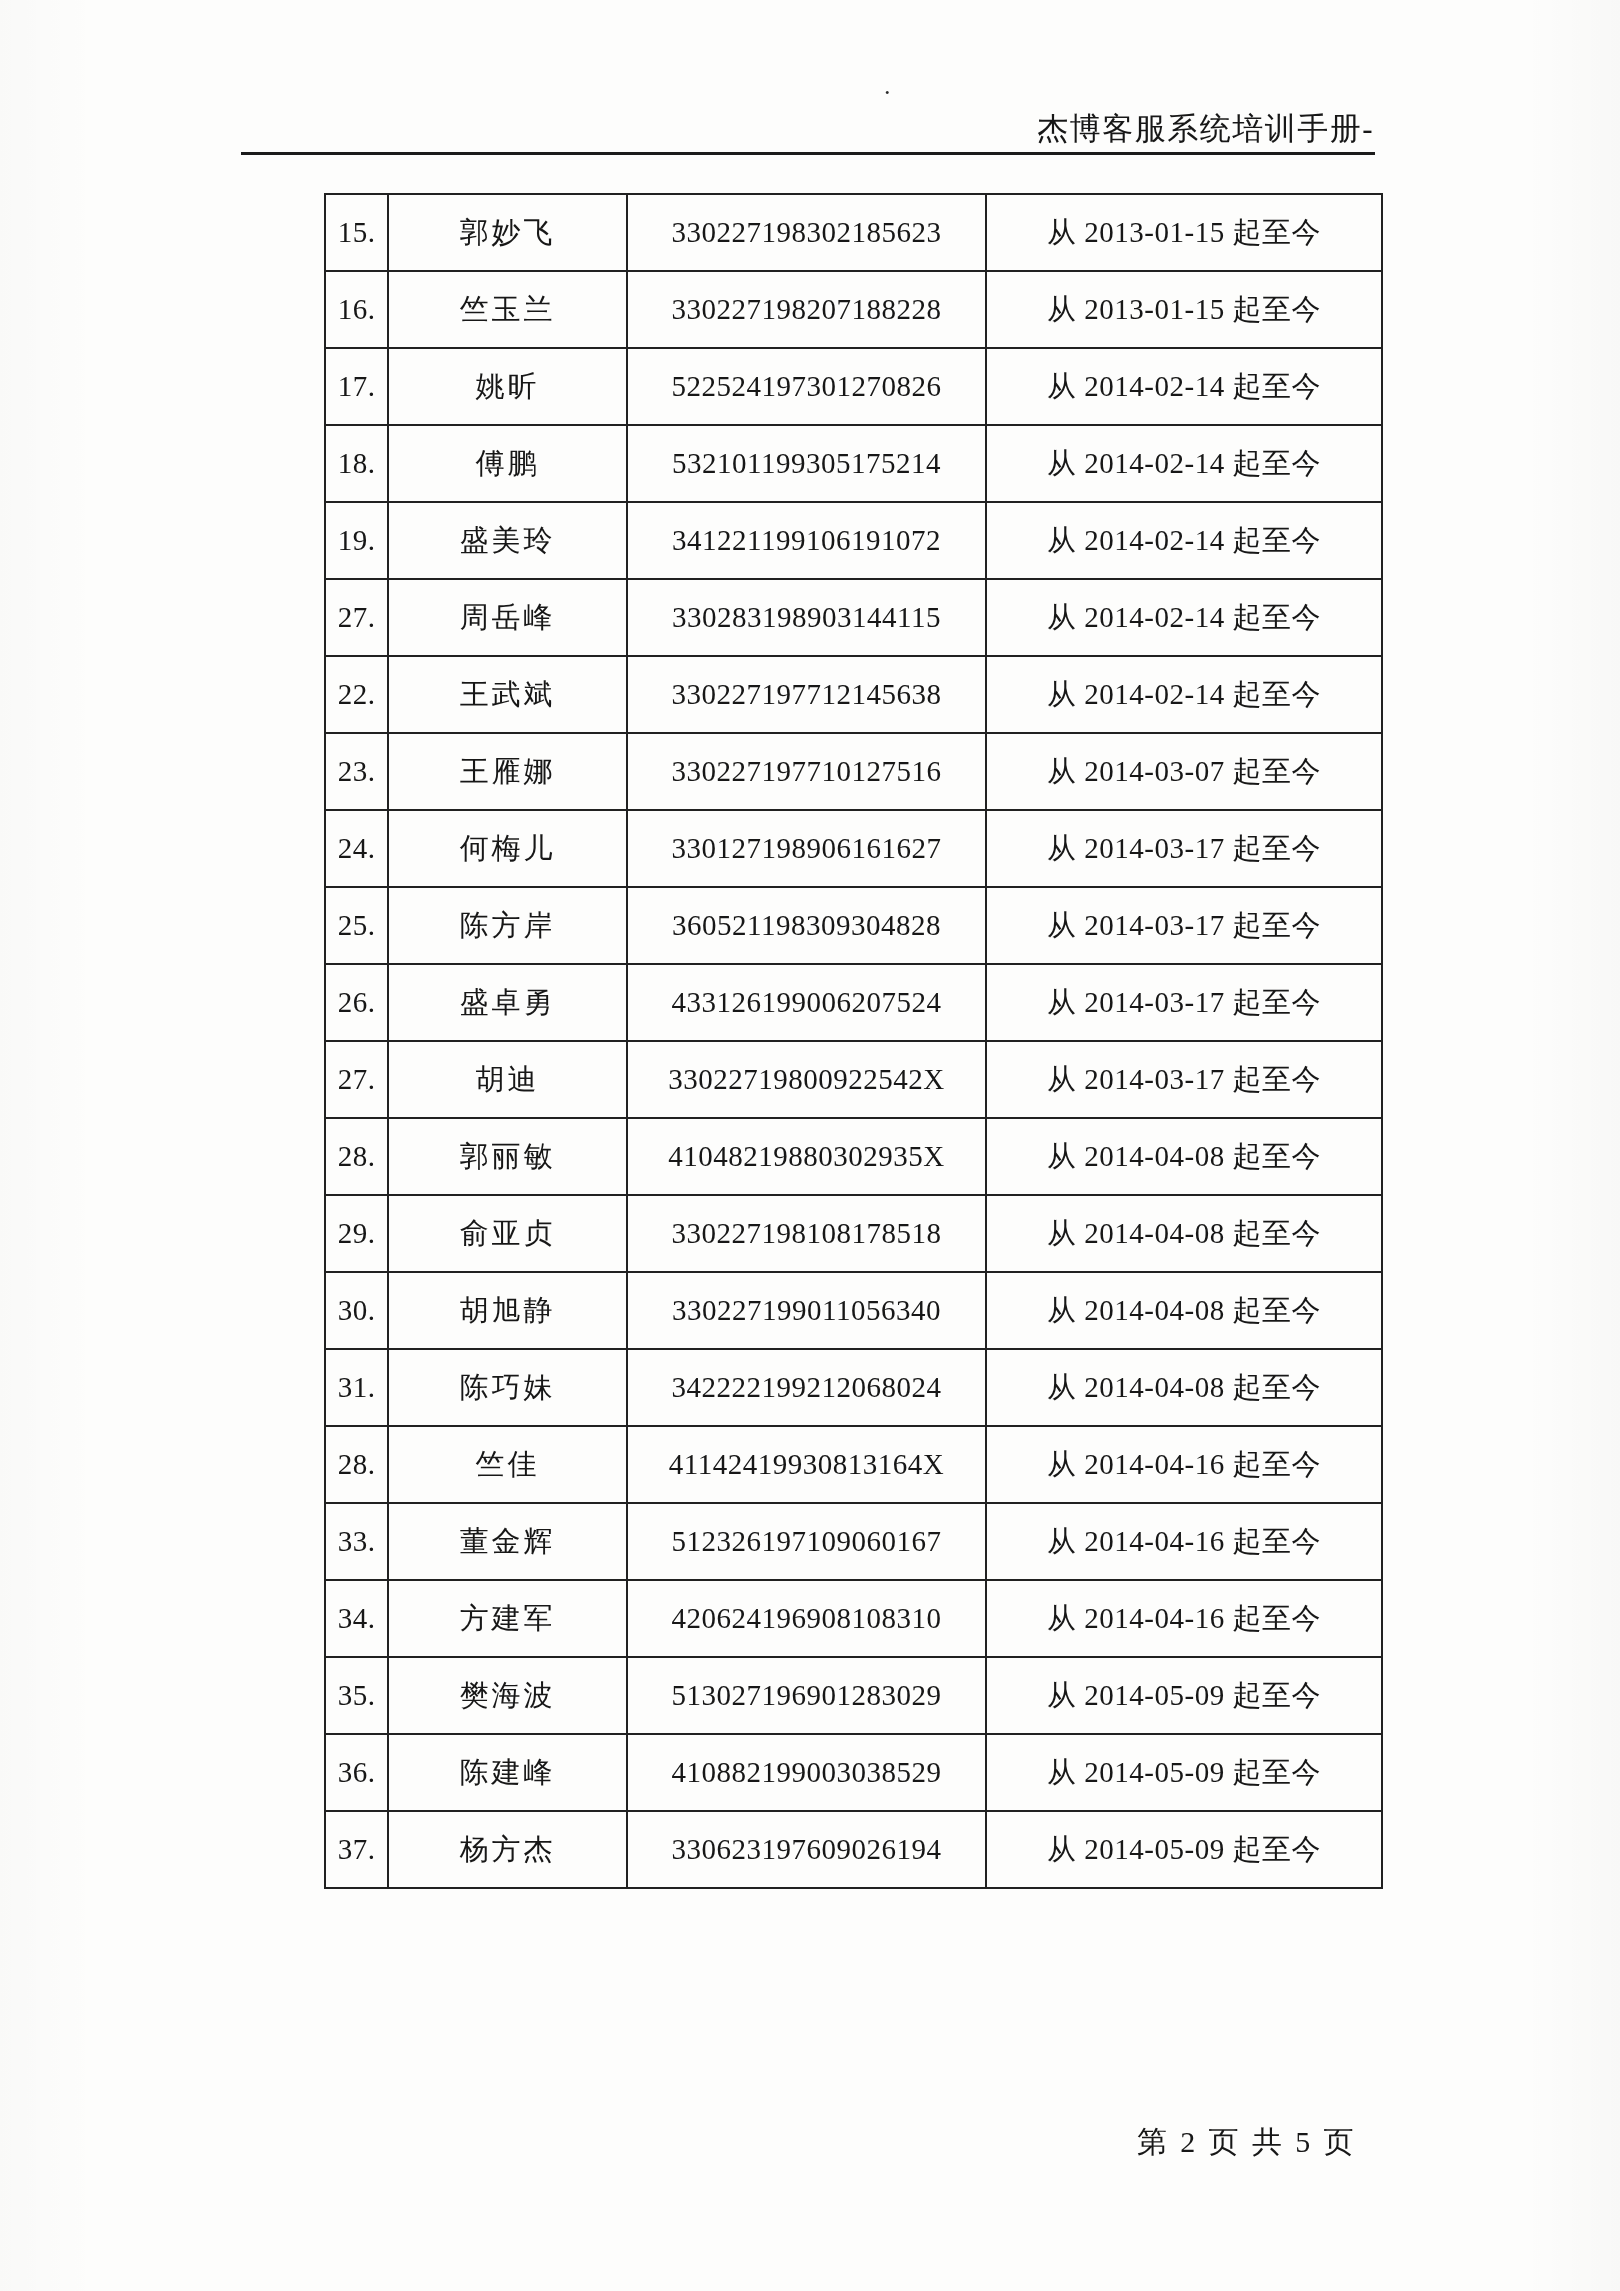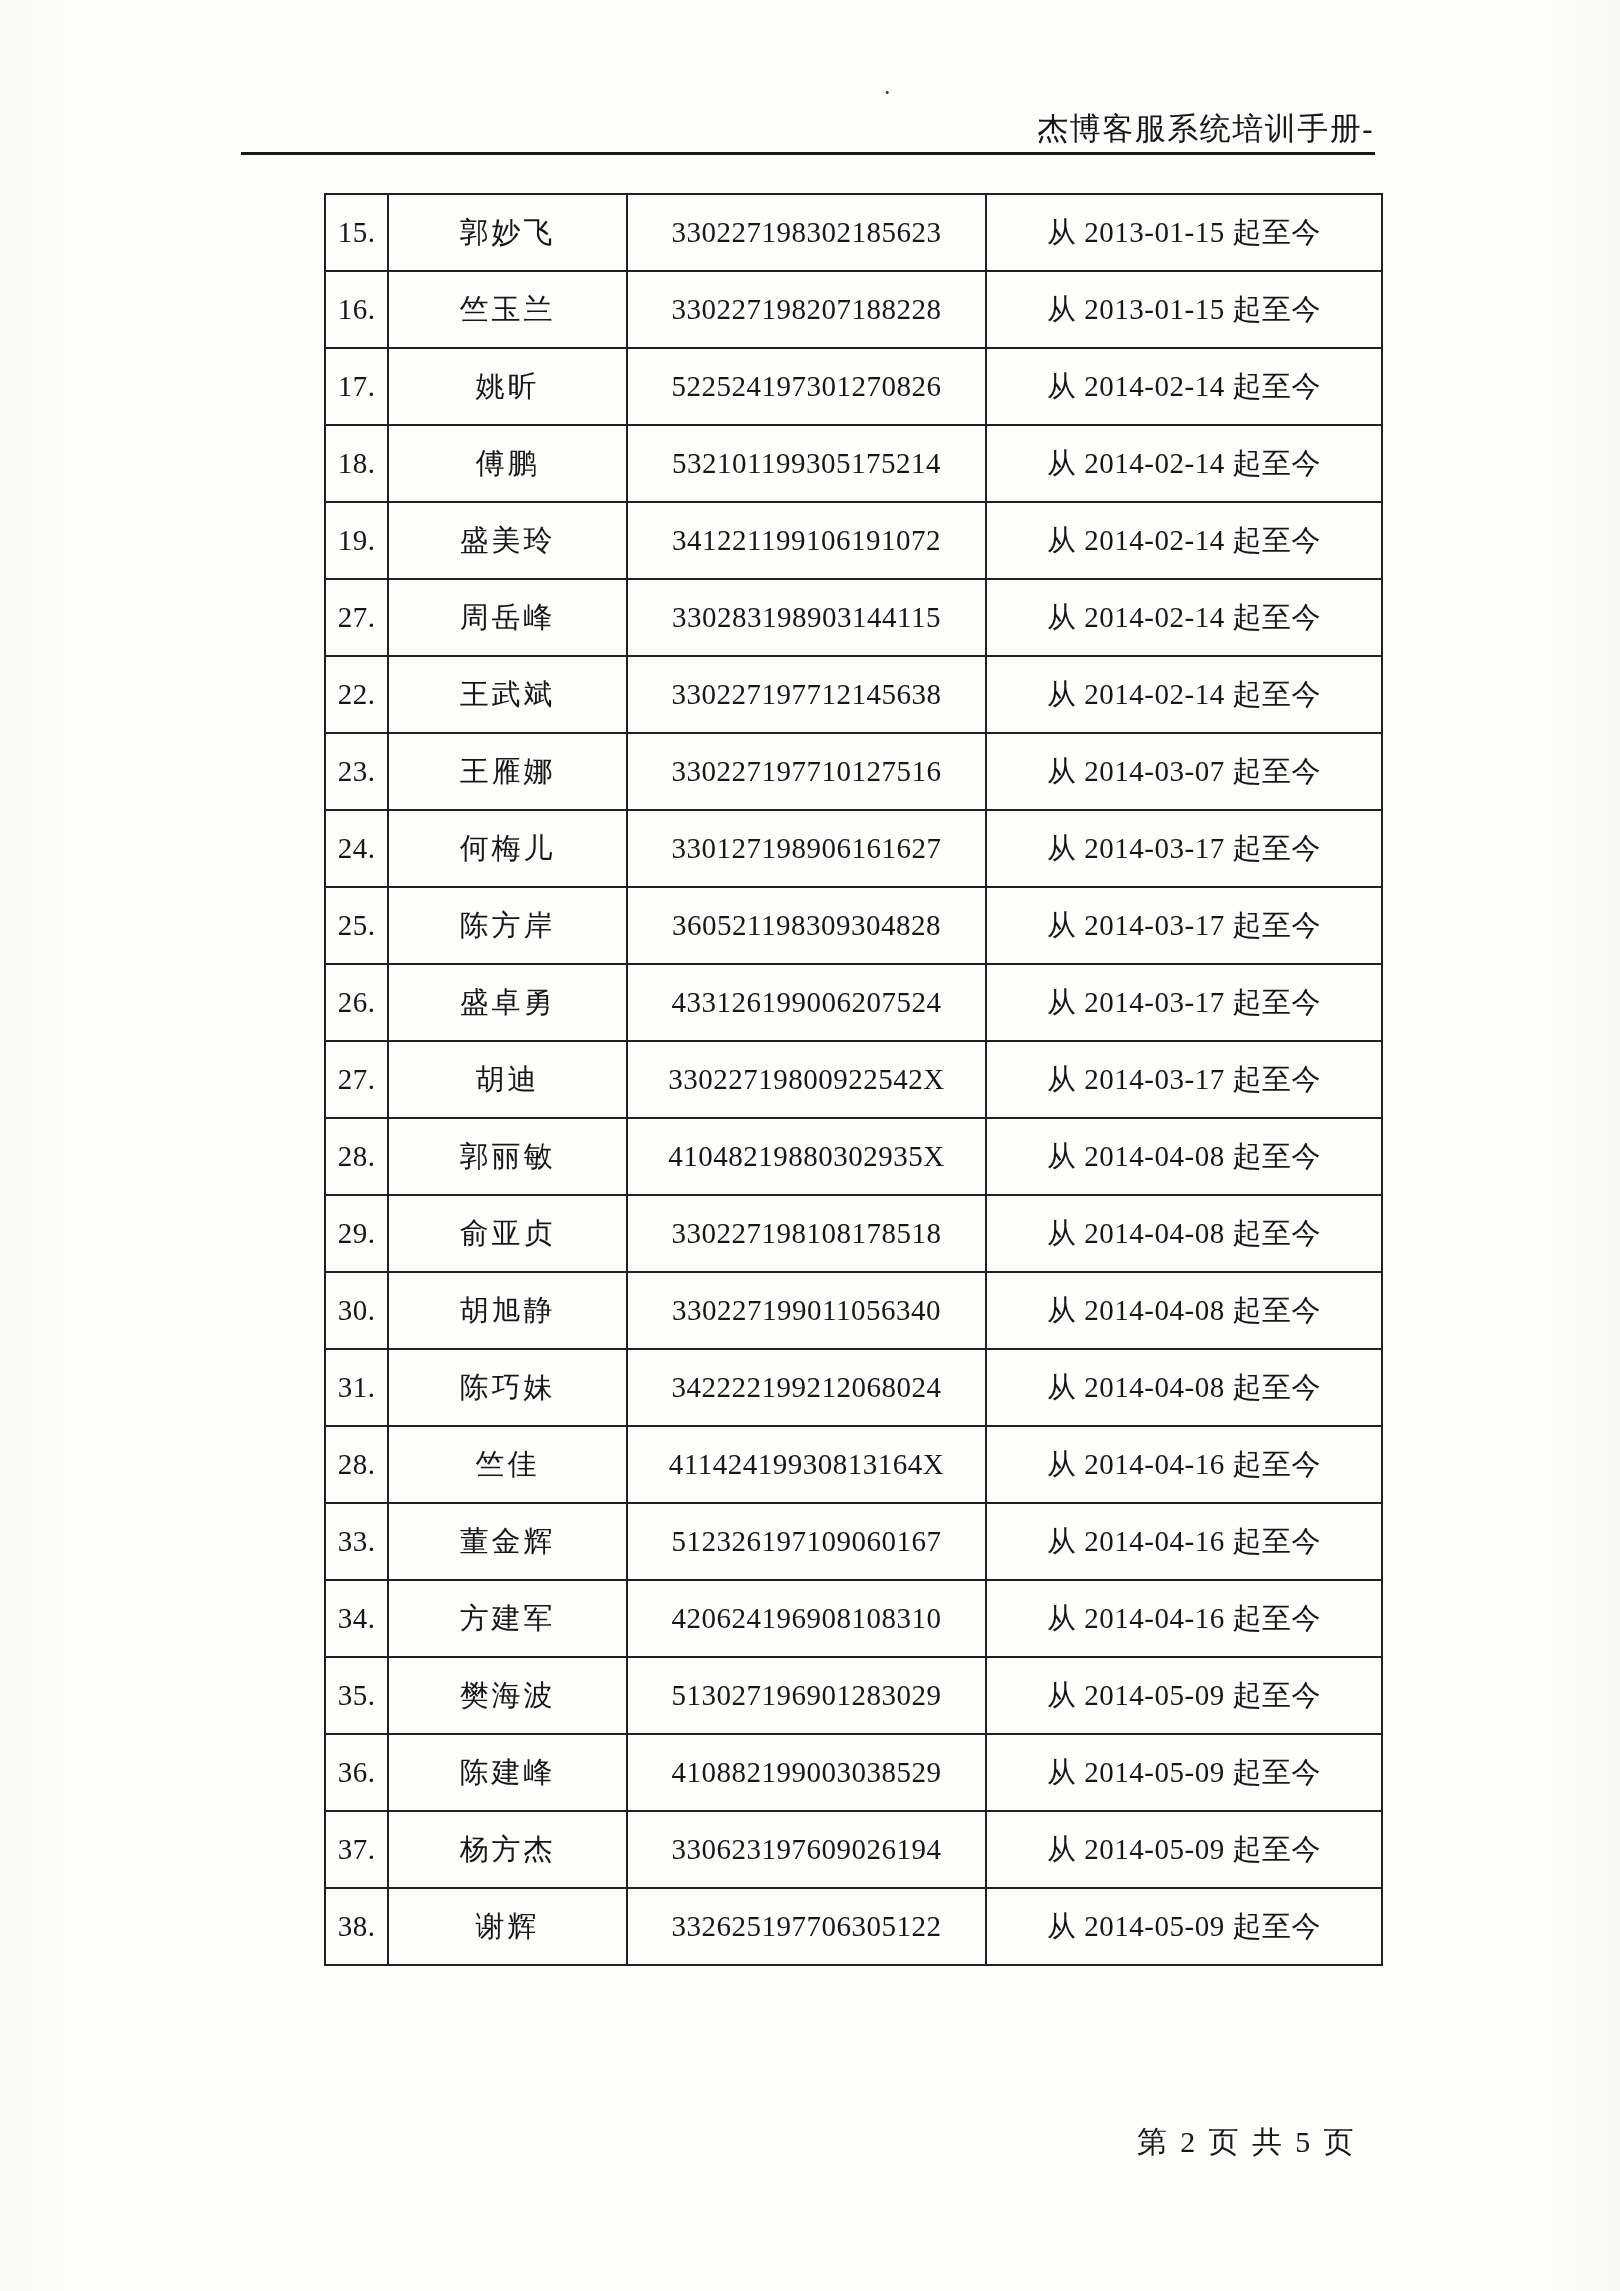--- a/index.html
+++ b/index.html
@@ -237,25 +237,19 @@
           <td class="name">陈建峰</td>
           <td class="id_number">410882199003038529</td>
           <td class="period">从 2014-05-09 起至今</td>
         </tr>
         <tr>
           <td class="num">37.</td>
           <td class="name">杨方杰</td>
           <td class="id_number">330623197609026194</td>
           <td class="period">从 2014-05-09 起至今</td>
         </tr>
-        <tr>
-          <td class="num">38.</td>
-          <td class="name">谢辉</td>
-          <td class="id_number">332625197706305122</td>
-          <td class="period">从 2014-05-09 起至今</td>
-        </tr>
       </tbody>
   </table>
 
   <div class="footer-page">第 2 页 共 5 页</div>
 
 </div>
 
 
 </body></html>

